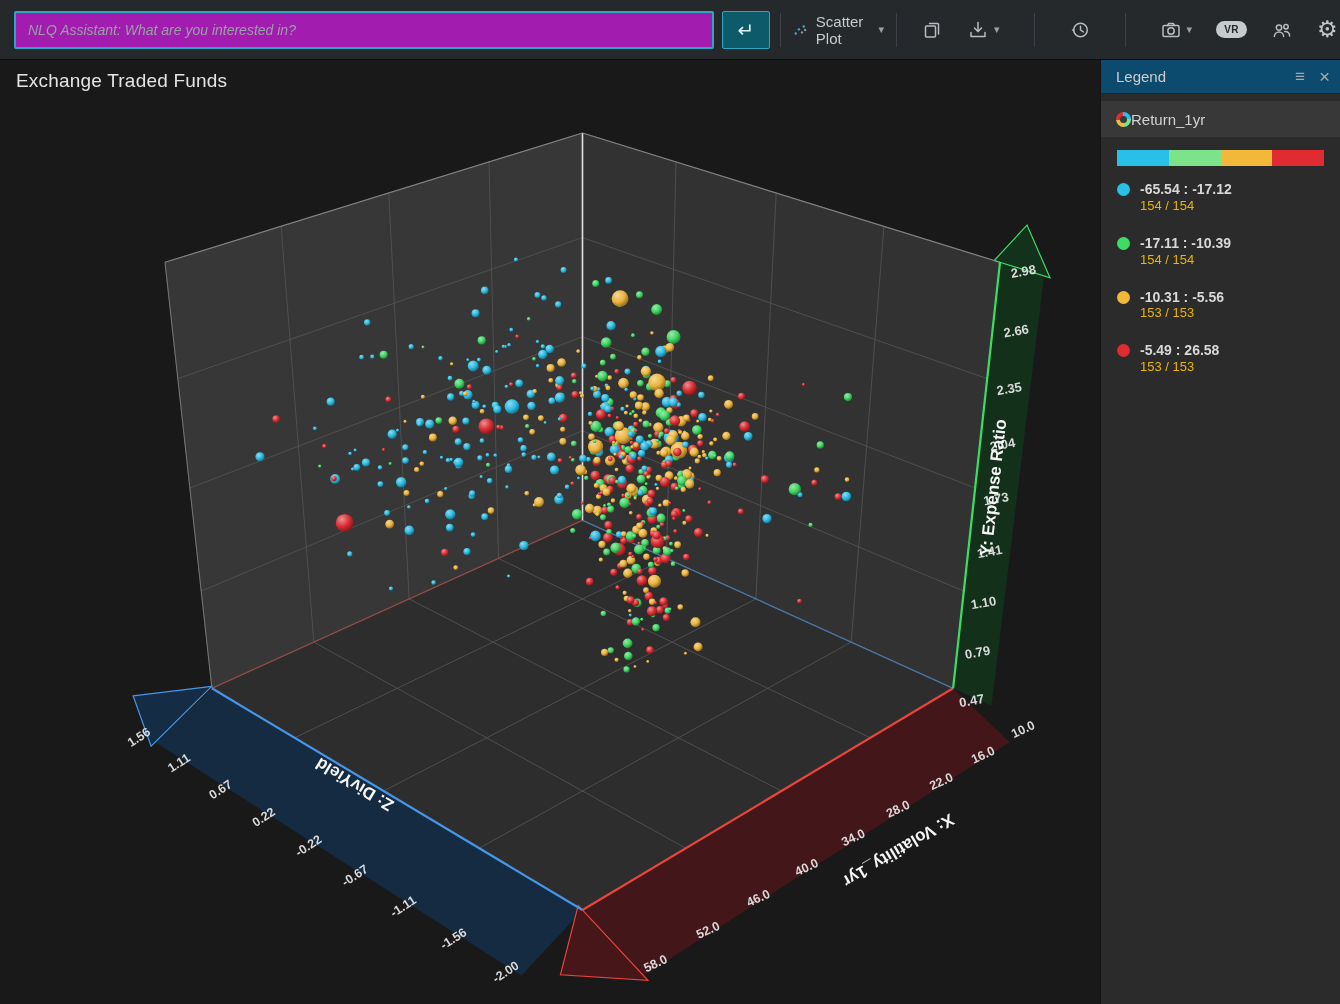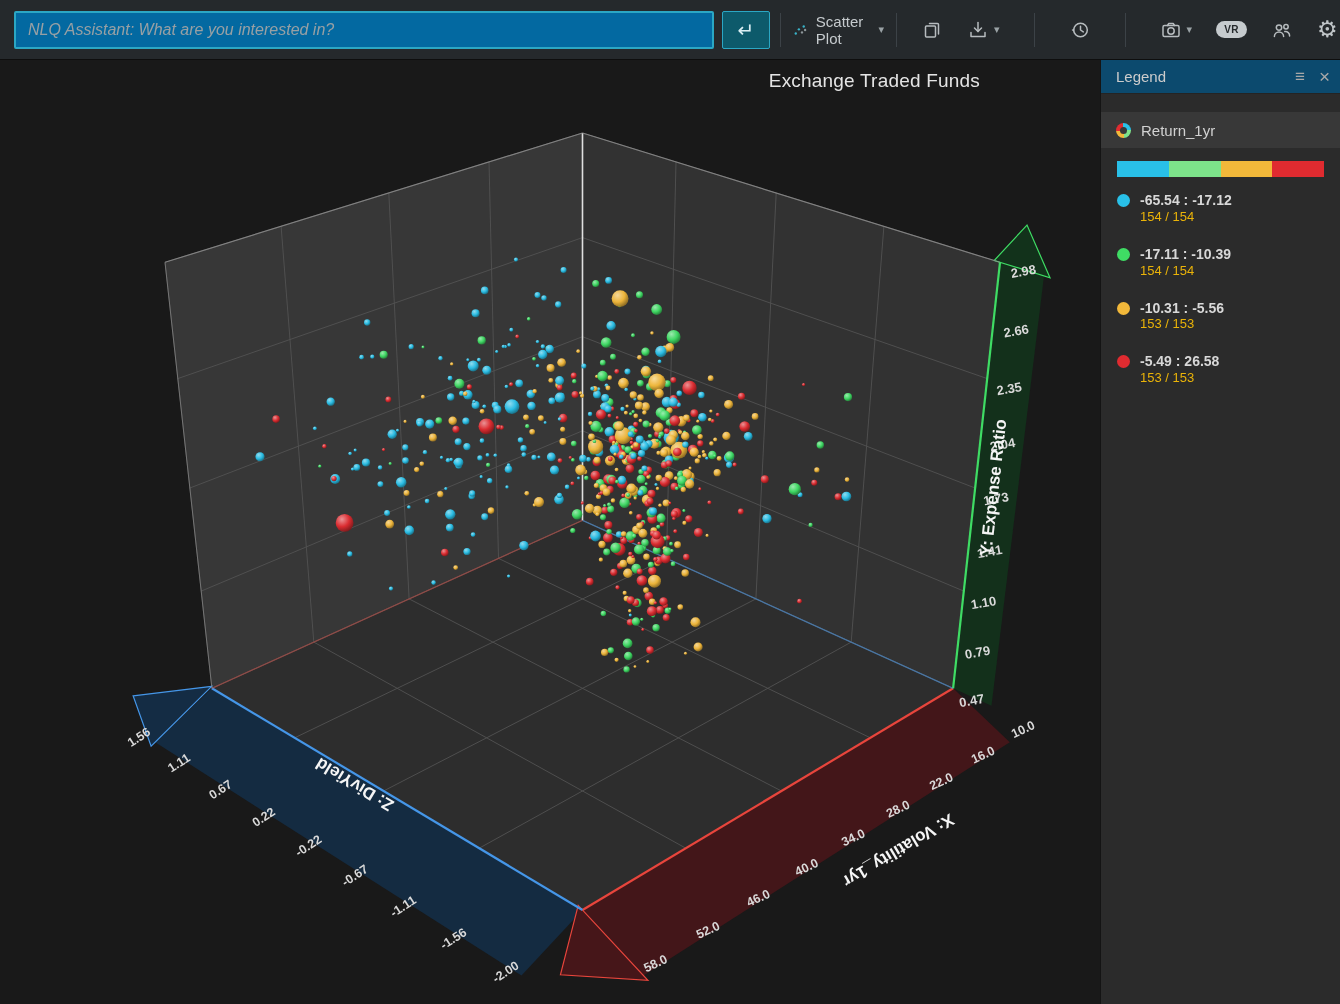--- a/index.html
+++ b/index.html
@@ -2,45 +2,45 @@
 <html><head>
 <meta charset="utf-8">
 <style>
   *{box-sizing:border-box;margin:0;padding:0;}
   html,body{width:1340px;height:1004px;background:#141414;font-family:"Liberation Sans",sans-serif;overflow:hidden;}
   svg text{font-family:"Liberation Sans",sans-serif;}
 
   
   .topbar{height:60px;background:#25292c;display:flex;align-items:center;padding:0 14px;border-bottom:1px solid #0e0e0e;}
   .nlq-wrap{display:flex;align-items:center;gap:8px;}
-  .nlq-input{width:700px;height:38px;background:#0369a1;border:2px solid #2ba7c4;border-radius:2px;color:#cfd4d6;font-size:16px;font-style:italic;padding:0 12px;outline:none;}
+  .nlq-input{width:700px;height:38px;background:#a21caf;border:2px solid #2ba7c4;border-radius:2px;color:#cfd4d6;font-size:14px;font-style:italic;padding:0 12px;outline:none;}
   .nlq-input::placeholder{color:#98a0a4;font-style:italic;}
   .nlq-submit{width:48px;height:38px;background:#0d5a6b;border:1px solid #2ba7c4;border-radius:2px;color:#d9eef3;font-size:20px;cursor:pointer;display:flex;align-items:center;justify-content:center;}
   .tb-divider{width:1px;height:34px;background:#3c4247;margin:0 10px;flex:0 0 auto;}
   .plot-select{display:flex;align-items:center;gap:9px;color:#c6cbce;font-size:15px;cursor:pointer;padding:4px 2px;}
   .caret{color:#9aa2a6;font-size:11px;line-height:1;}
   .tb-group{display:flex;align-items:center;gap:24px;margin-left:14px;}
   .tb-btn{display:flex;align-items:center;gap:5px;background:none;border:none;cursor:pointer;color:#b7bcbf;padding:0;}
   .icon-svg{display:block;stroke:#b7bcbf;fill:none;stroke-width:1.5;stroke-linecap:round;stroke-linejoin:round;}
   .vr-badge{background:#c6cbce;color:#25292c;font-size:10px;font-weight:bold;border-radius:9px;padding:3px 8px;letter-spacing:.5px;display:inline-block;}
   .gear{font-size:23px;color:#c0c5c8;line-height:1;}
 
   
   .main{display:flex;height:944px;}
   .plot-pane{position:relative;width:1100px;height:944px;background:#191919;overflow:hidden;}
-  .plot-title{position:absolute;top:10px;left:0;width:980px;text-align:right;color:#e4e4e4;font-size:19px;letter-spacing:.2px;}
+  .plot-title{position:absolute;top:10px;left:16px;width:980px;text-align:left;color:#e4e4e4;font-size:19px;letter-spacing:.2px;}
   .scene{position:absolute;left:0;top:0;}
 
   
   .legend-panel{width:240px;height:944px;background:#2b2b2b;border-left:1px solid #141414;}
   .legend-header{height:34px;display:flex;align-items:center;padding:0 10px 0 15px;color:#ccc;font-size:15px;background:#0c4a6e;border-bottom:1px solid #242424;}
   .legend-title{flex:1;}
   .legend-menu{color:#a8a8a8;font-size:17px;cursor:pointer;margin-right:14px;}
   .legend-close{color:#a8a8a8;font-size:19px;cursor:pointer;line-height:1;}
-  .feature-row{height:36px;display:flex;align-items:center;gap:10px;padding:0 15px;background:#383838;color:#d2d2d2;font-size:15px;margin-top:18px;cursor:pointer;}
+  .feature-row{height:36px;display:flex;align-items:center;gap:0;padding:0 15px;background:#383838;color:#d2d2d2;font-size:15px;margin-top:7px;cursor:pointer;}
   .donut{position:relative;width:15px;height:15px;border-radius:50%;flex:0 0 auto;}
   .donut::after{content:"";position:absolute;inset:4px;border-radius:50%;background:#383838;}
   .gradient-bar{display:flex;height:16px;margin:13px 16px 12px;}
   .gradient-seg{flex:1;}
   .legend-entries{display:flex;flex-direction:column;gap:16px;}
   .legend-entry{display:flex;gap:10px;padding:3px 16px;cursor:pointer;}
   .legend-dot{width:13px;height:13px;border-radius:50%;margin-top:2px;flex:0 0 auto;}
   .legend-range{color:#d8d8d8;font-size:14px;font-weight:bold;line-height:1.2;}
   .legend-count{color:#eab308;font-size:13px;}
 </style>

